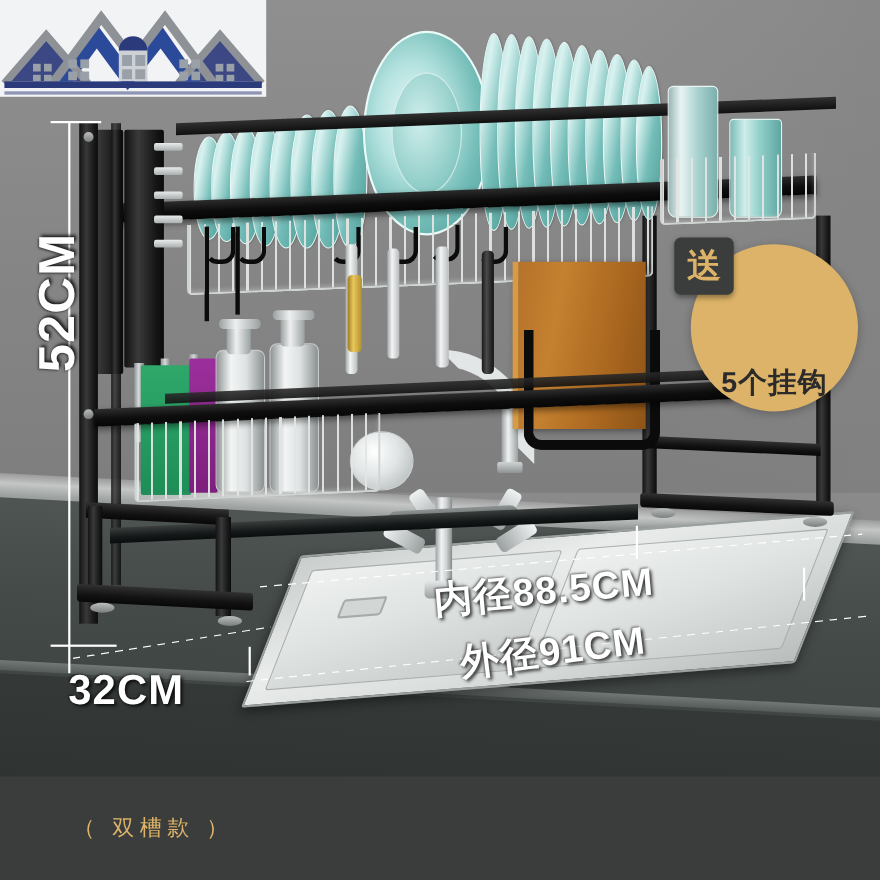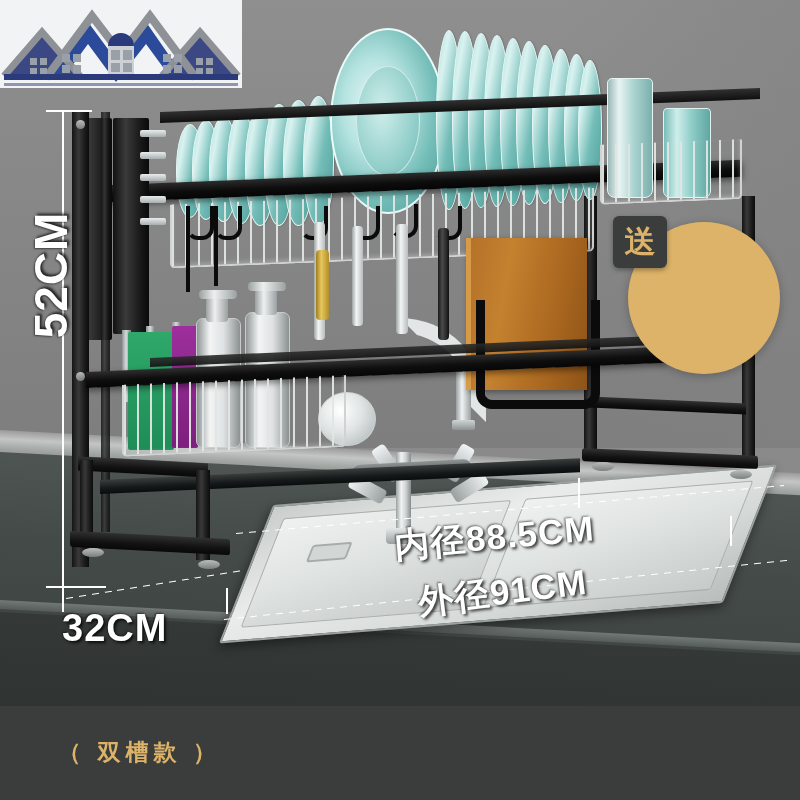--- a/index.html
+++ b/index.html
@@ -186,21 +186,21 @@
 
   
   .logo{position:absolute;left:0;top:0;width:242px;height:88px;background:#f2f3f4;overflow:hidden;}
   .logo-bar{position:absolute;left:4px;bottom:8px;width:234px;height:6px;background:#2b3a7a;}
   .logo-bar2{position:absolute;left:4px;bottom:2px;width:234px;height:3px;background:#8f96b5;}
 
   
   .banner{position:absolute;left:0;top:706px;width:800px;height:94px;background:#3b3d3c;}
   .banner-left{position:absolute;left:0;top:706px;width:242px;height:94px;
         display:flex;flex-direction:column;align-items:center;justify-content:center;}
-  .banner-sub{color:#dcb368;font-size:23px;font-weight:700;letter-spacing:5px;line-height:1.1;margin-left:37px;}
+  .banner-sub{color:#dcb368;font-size:20px;font-weight:400;letter-spacing:5px;line-height:1.1;margin-left:37px;}
   .banner-size{color:#dcb368;font-size:45px;font-weight:700;letter-spacing:1px;line-height:1.05;}
   .banner-right{position:absolute;left:240px;top:716px;width:560px;height:74px;background:#dcb368;
         display:flex;align-items:center;justify-content:center;}
   .banner-right span{color:#141414;font-size:29px;font-weight:700;letter-spacing:1px;}
 </style>
 </head>
 <body>
 
 <div id="stage">
 
@@ -372,20 +372,21 @@
     <div class="dim-line dim-v" style="left:730px;top:516px;height:30px;"></div>
     <div class="dim-label label-inner">内径88.5CM</div>
 
     <div class="dim-dash" style="left:224px;top:619px;width:570px;transform:rotate(-6deg);transform-origin:0 0;"></div>
     <div class="dim-label label-outer">外径91CM</div>
   </div>
 
   <div class="badge">
     
   </div>
+  <div class="badge-text">5个挂钩</div>
   <div class="badge-tag">送</div>
 
   <div class="logo">
     <svg width="242" height="88" viewBox="0 0 242 88">
       <path d="M6 74 L42 36 L78 74 Z" fill="#2b3a7a" opacity=".92"></path>
       <path d="M164 74 L200 36 L236 74 Z" fill="#2b3a7a" opacity=".92"></path>
       <path d="M52 74 L88 22 L116 60 L146 22 L182 74 L168 74 L146 44 L116 82 L88 44 L66 74 Z" fill="#2b4a9a"></path>
       <path d="M4 76 L42 32 L80 76" fill="none" stroke="#8e9297" stroke-width="7"></path>
       <path d="M162 76 L200 32 L238 76" fill="none" stroke="#8e9297" stroke-width="7"></path>
       <path d="M46 78 L92 16 L121 54 L150 16 L196 78" fill="none" stroke="#8e9297" stroke-width="8"></path>

